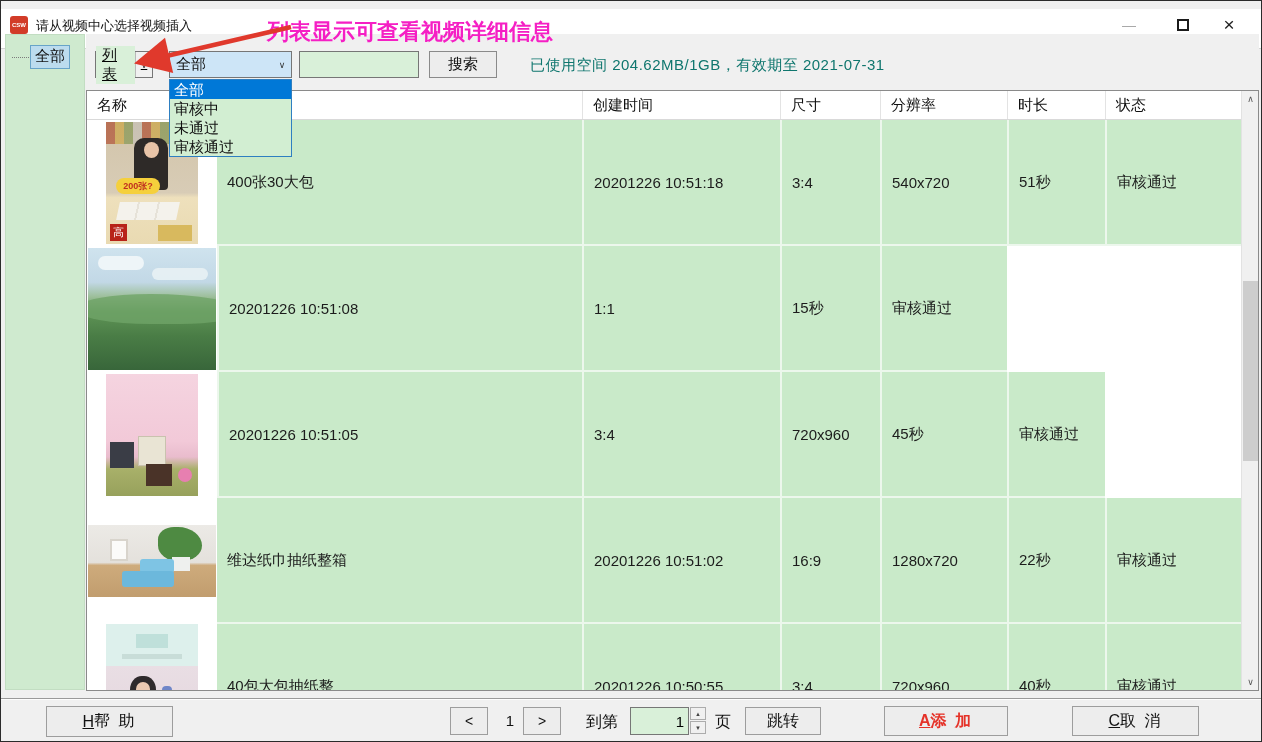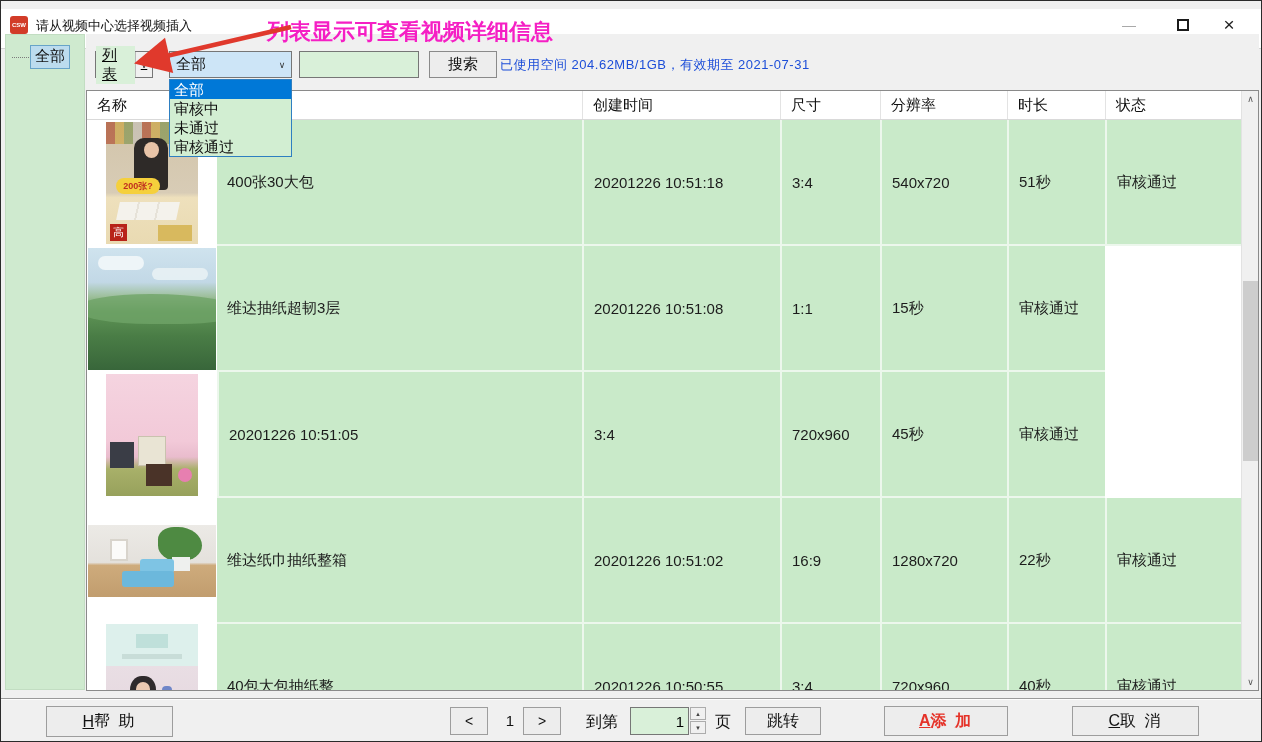--- a/index.html
+++ b/index.html
@@ -30,21 +30,21 @@
   .toolbar { position:absolute; left:85px; top:33px; width:1173px; height:55px; background:#f0f0f0; }
   .combo { position:absolute; top:17px; height:27px; border:1px solid #767676; background:#d9f0d9; display:flex; align-items:center; }
   .combo-view { left:9px; width:58px;text-decoration:underline; }
   .combo-view .val { flex:1; padding:0 4px 0 6px; font-size:15px; color:#111; background:#d9f0d9; }
   .combo-view .btn { width:17px; height:100%; background:#f0f0f0; border-left:1px solid #b9b9b9; display:flex; align-items:center; justify-content:center; font-size:9px; color:#333; }
   .combo-status { left:83px; width:123px; background:#cde5f7; }
   .combo-status .val { flex:1; padding-left:6px; font-size:15px; color:#111; }
   .combo-status .btn2 { width:18px; font-size:9px; color:#333; text-align:center; }
   .search-input { position:absolute; left:213px; top:17px; width:120px; height:27px; border:1px solid #767676; background:#d9f0d9; font-size:15px; padding:0 5px; }
   .search-btn { position:absolute; left:343px; top:17px; width:68px; height:27px; background:#ededed; border:1px solid #8a8a8a; font-size:15px; color:#111; display:flex; align-items:center; justify-content:center; }
-  .usage { position:absolute; left:414px; top:22px; font-size:13px; color:#1d4ed8; letter-spacing:0.5px; }
+  .usage { position:absolute; left:444px; top:22px; font-size:15px; color:#0f766e; letter-spacing:0.5px; }
 
   
   .dd-popup { position:absolute; left:168px; top:78px; width:123px; background:#d2eed2; border:1px solid #2e7fc1; z-index:50; }
   .dd-opt { height:19px; line-height:19px; font-size:15px; color:#111; padding-left:4px; }
   .dd-opt.sel { background:#0078d7; color:#fff; }
 
   
   .table { position:absolute; left:85px; top:89px; width:1173px; height:601px; background:#fff; border:1px solid #8a8a8a; }
   .thead { position:absolute; left:0; top:0; width:1155px; height:29px; background:#fff; border-bottom:1px solid #d9d9d9; display:grid; grid-template-columns:495px 198px 100px 127px 98px 137px; }
   .th { display:flex; align-items:center; padding-left:10px; font-size:15px; color:#111; border-left:1px solid #e3e3e3; }
@@ -205,21 +205,20 @@
       </div>
 
       <div class="trow">
         <div class="tc tc-thumb">
           <div class="thumb t2">
               <div class="cloud1"></div>
               <div class="cloud2"></div>
               <div class="ridge"></div>
             </div>
         </div>
-        <div class="tc tc-name">维达抽纸超韧3层</div>
         <div class="tc sep tc-pad">20201226 10:51:08</div>
         <div class="tc sep tc-pad">1:1</div>
         <div class="tc sep tc-pad">15秒</div>
         <div class="tc sep tc-pad">审核通过</div>
       </div>
 
       <div class="trow">
         <div class="tc tc-thumb">
           <div class="thumb t3">
               <div class="box1"></div>

